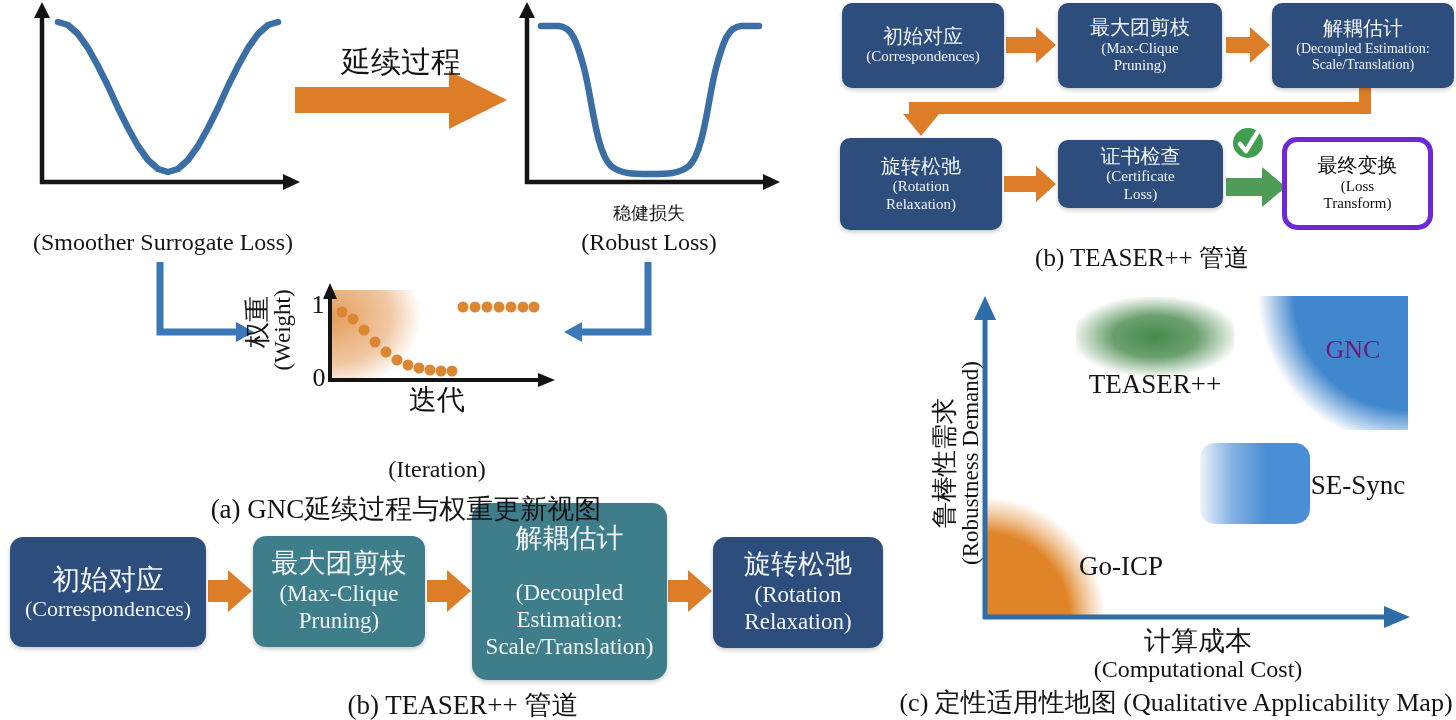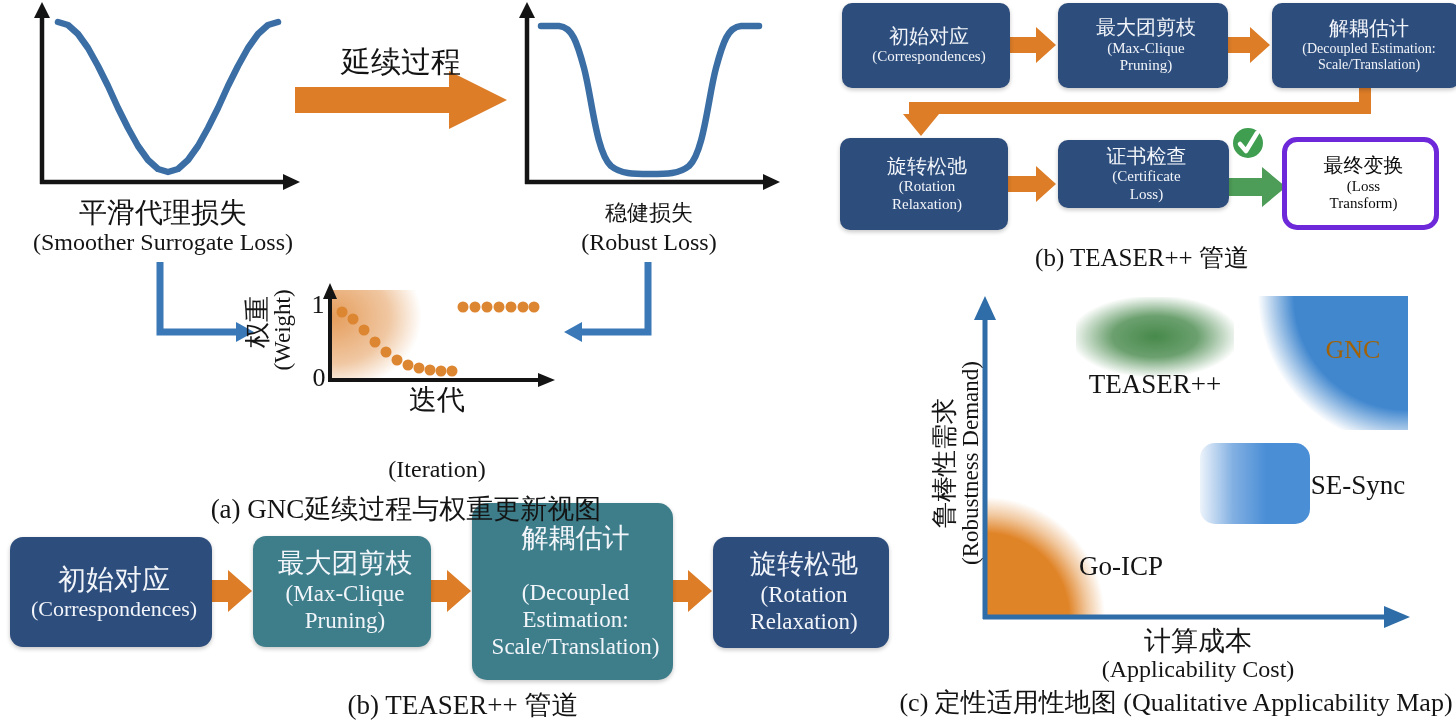--- a/index.html
+++ b/index.html
@@ -15,21 +15,21 @@
     line-height:1.18;
   }
   .navy{background:#2d4d7d;}
   .teal{background:#3e7e8b;}
   .final{background:#ffffff;border:5px solid #6d28d9;color:#0c0c0c;border-radius:15px;box-shadow:none;}
   .zh-s{font-size:20px;} .en-s{font-size:15px;}
   .zh-s2{font-size:20px;} .en-s2{font-size:14px;}
   .zh-l{font-size:28px;} .en-l{font-size:22px;}
   .blob{position:absolute;}
   svg{position:absolute;left:0;top:0;}
-  .z0{z-index:0;} .z1{z-index:1;} .z2{z-index:2;padding-left:6px;} .z3{z-index:3;}
+  .z0{z-index:0;} .z1{z-index:1;} .z2{z-index:2;} .z3{z-index:3;}
 </style>
 </head>
 <body>
 
 <div id="canvas">
 
   <div class="blob z0" style="left:332px;top:290px;width:118px;height:89px;
               background:radial-gradient(ellipse 115px 95px at 0% 30%, rgba(222,132,50,0.8) 0%, rgba(222,132,50,0.45) 50%, rgba(222,132,50,0) 78%);"></div>
 
   <div class="blob z0" style="left:1076px;top:297px;width:158px;height:90px;
@@ -128,23 +128,22 @@
 
     <g stroke="#2e6da8" stroke-width="5" fill="#2e6da8">
       <line x1="985" y1="619" x2="985" y2="316"></line>
       <polygon points="974,320 996,320 985,296" stroke="none"></polygon>
       <line x1="983" y1="617" x2="1388" y2="617"></line>
       <polygon points="1384,606 1384,628 1410,617" stroke="none"></polygon>
     </g>
   </svg>
 
   <div class="label z3" style="left:401px;top:62px;font-size:30px;">延续过程</div>
-  <div class="label z3" style="left:163px;top:213px;font-size:28px;">平滑代理损失</div>
   <div class="label z3" style="left:163px;top:242px;font-size:24px;">(Smoother Surrogate Loss)</div>
-  <div class="label z3" style="left:649px;top:213px;font-size:22px;">稳健损失</div>
+  <div class="label z3" style="left:649px;top:213px;font-size:18px;">稳健损失</div>
   <div class="label z3" style="left:649px;top:242px;font-size:24px;">(Robust Loss)</div>
 
   <div class="label rot z3" style="left:257px;top:322px;font-size:26px;">权重</div>
   <div class="label rot z3" style="left:283px;top:330px;font-size:23px;">(Weight)</div>
   <div class="label z3" style="left:318px;top:305px;font-size:26px;">1</div>
   <div class="label z3" style="left:319px;top:378px;font-size:26px;">0</div>
   <div class="label z3" style="left:437px;top:400px;font-size:28px;">迭代</div>
   <div class="label z3" style="left:437px;top:427px;font-size:24px;margin-top:42px;">(Iteration)</div>
   <div class="label z3" style="left:406px;top:461px;font-size:27px;margin-top:48px;">(a) GNC延续过程与权重更新视图</div>
 
@@ -197,22 +196,22 @@
   <div class="box navy z2" style="left:713px;top:537px;width:170px;height:111px;border-radius:13px;">
     <span class="zh-l" style="font-size:27px;">旋转松弛</span>
     <span class="en-l" style="font-size:23px;">(Rotation</span>
     <span class="en-l" style="font-size:23px;">Relaxation)</span>
   </div>
   <div class="label z3" style="left:463px;top:705px;font-size:27px;">(b) TEASER++ 管道</div>
 
   <div class="label rot z3" style="left:944px;top:463px;font-size:26px;">鲁棒性需求</div>
   <div class="label rot z3" style="left:971px;top:463px;font-size:23px;">(Robustness Demand)</div>
   <div class="label z3" style="left:1198px;top:641px;font-size:27px;">计算成本</div>
-  <div class="label z3" style="left:1198px;top:669px;font-size:24px;">(Applicability Cost)</div>
+  <div class="label z3" style="left:1198px;top:669px;font-size:24px;">(Computational Cost)</div>
 
   <div class="label z3" style="left:1155px;top:384px;font-size:27px;">TEASER++</div>
-  <div class="label z3" style="left:1353px;top:350px;font-size:26px;color:#a16207;">GNC</div>
+  <div class="label z3" style="left:1353px;top:350px;font-size:26px;color:#701a75;">GNC</div>
   <div class="label z3" style="left:1358px;top:485px;font-size:27px;">SE-Sync</div>
   <div class="label z3" style="left:1121px;top:566px;font-size:27px;">Go-ICP</div>
 
   <div class="label z3" style="left:1176px;top:702px;font-size:26px;text-align:center;">(c) 定性适用性地图 (Qualitative Applicability Map)</div>
 
 </div>
 
 </body></html>

